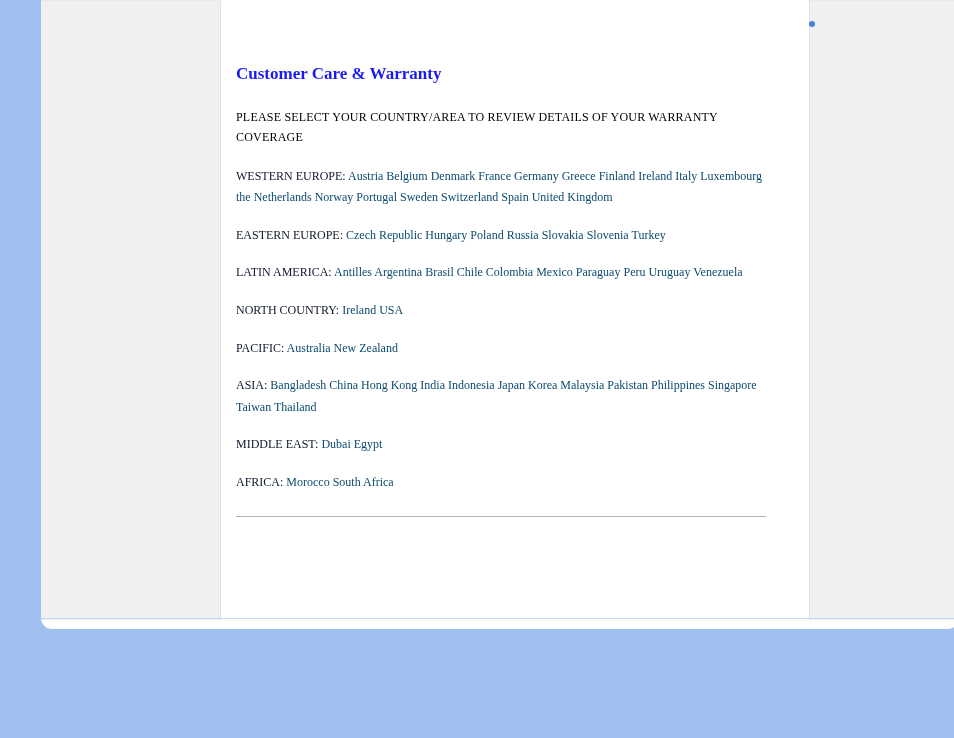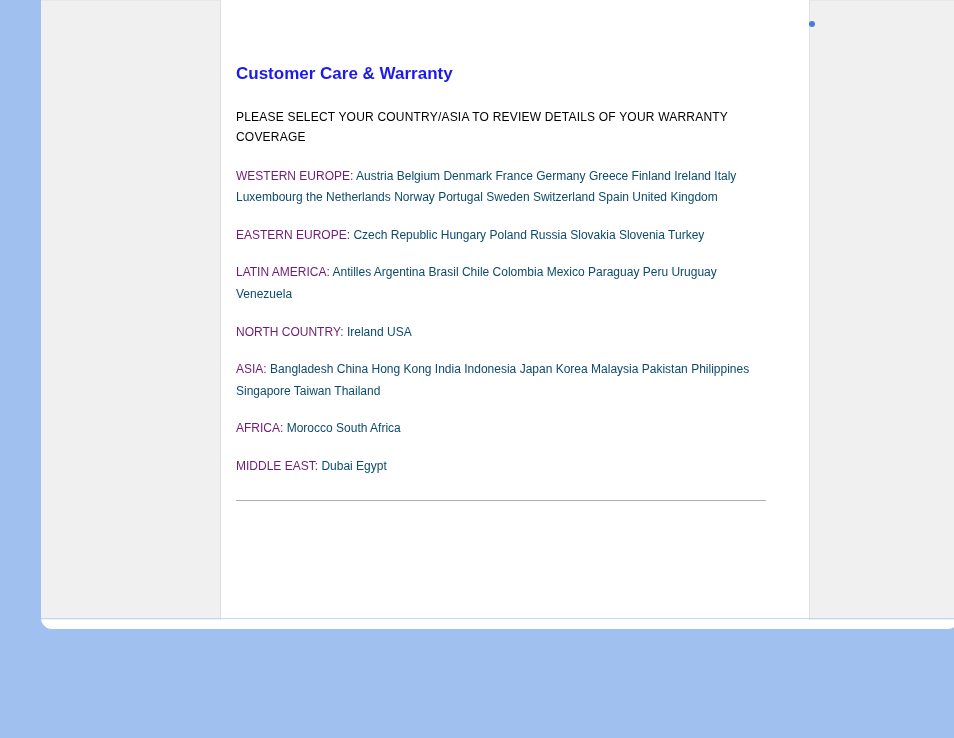--- a/index.html
+++ b/index.html
@@ -54,40 +54,41 @@
       background: #4a7dd6;
       border-radius: 50%;
     }
     .content {
       position: absolute;
       left: 195px;
       top: 60px;
       width: 540px;
       font-size: 12px;
       line-height: 1.7;
+      font-family: Liberation Serif, serif;
     }
     h1.page-title {
       color: #1a1af0;
       font-size: 17px;
       font-weight: bold;
       margin-bottom: 18px;
     }
     .instruction {
       color: #000;
       font-size: 12px;
       margin-bottom: 18px;
       letter-spacing: 0.2px;
     }
     .region-block {
       margin-bottom: 16px;
       font-size: 12px;
       line-height: 1.8;
     }
     .region-label {
-      color: #701a75;
+      color: #0f172a;
     }
     .country-link {
       color: #0c4a6e;
       text-decoration: none;
       cursor: pointer;
     }
     .sep {
       color: #1a1af0;
     }
     hr.divider {
@@ -107,27 +108,28 @@
   </style>
 </head>
 <body>
 
 <div class="outer-frame">
   <div class="left-col"></div>
   <div class="right-col"></div>
 
   <div class="content">
     <h1 class="page-title">Customer Care &amp; Warranty</h1>
-    <p class="instruction">PLEASE SELECT YOUR COUNTRY/ASIA TO REVIEW DETAILS OF YOUR WARRANTY COVERAGE</p>
+    <p class="instruction">PLEASE SELECT YOUR COUNTRY/AREA TO REVIEW DETAILS OF YOUR WARRANTY COVERAGE</p>
     <div id="regions-container">
         <div class="region-block"><span class="region-label">WESTERN EUROPE:</span> <a class="country-link">Austria</a><span class="sep">  </span><a class="country-link">Belgium</a><span class="sep">  </span><a class="country-link">Denmark</a><span class="sep">  </span><a class="country-link">France</a><span class="sep">  </span><a class="country-link">Germany</a><span class="sep">  </span><a class="country-link">Greece</a><span class="sep">  </span><a class="country-link">Finland</a><span class="sep">  </span><a class="country-link">Ireland</a><span class="sep">  </span><a class="country-link">Italy</a><span class="sep">  </span><a class="country-link">Luxembourg</a><span class="sep">  </span><a class="country-link">the Netherlands</a><span class="sep">  </span><a class="country-link">Norway</a><span class="sep">  </span><a class="country-link">Portugal</a><span class="sep">  </span><a class="country-link">Sweden</a><span class="sep">  </span><a class="country-link">Switzerland</a><span class="sep">  </span><a class="country-link">Spain</a><span class="sep">  </span><a class="country-link">United Kingdom</a></div>
         <div class="region-block"><span class="region-label">EASTERN EUROPE:</span> <a class="country-link">Czech Republic</a><span class="sep">  </span><a class="country-link">Hungary</a><span class="sep">  </span><a class="country-link">Poland</a><span class="sep">  </span><a class="country-link">Russia</a><span class="sep">  </span><a class="country-link">Slovakia</a><span class="sep">  </span><a class="country-link">Slovenia</a><span class="sep">  </span><a class="country-link">Turkey</a></div>
         <div class="region-block"><span class="region-label">LATIN AMERICA:</span> <a class="country-link">Antilles</a><span class="sep">  </span><a class="country-link">Argentina</a><span class="sep">  </span><a class="country-link">Brasil</a><span class="sep">  </span><a class="country-link">Chile</a><span class="sep">  </span><a class="country-link">Colombia</a><span class="sep">  </span><a class="country-link">Mexico</a><span class="sep">  </span><a class="country-link">Paraguay</a><span class="sep">  </span><a class="country-link">Peru</a><span class="sep">  </span><a class="country-link">Uruguay</a><span class="sep">  </span><a class="country-link">Venezuela</a></div>
         <div class="region-block"><span class="region-label">NORTH COUNTRY:</span> <a class="country-link">Ireland</a><span class="sep">  </span><a class="country-link">USA</a></div>
+        <div class="region-block"><span class="region-label">PACIFIC:</span> <a class="country-link">Australia</a><span class="sep">  </span><a class="country-link">New Zealand</a></div>
         <div class="region-block"><span class="region-label">ASIA:</span> <a class="country-link">Bangladesh</a><span class="sep">  </span><a class="country-link">China</a><span class="sep">  </span><a class="country-link">Hong Kong</a><span class="sep">  </span><a class="country-link">India</a><span class="sep">  </span><a class="country-link">Indonesia</a><span class="sep">  </span><a class="country-link">Japan</a><span class="sep">  </span><a class="country-link">Korea</a><span class="sep">  </span><a class="country-link">Malaysia</a><span class="sep">  </span><a class="country-link">Pakistan</a><span class="sep">  </span><a class="country-link">Philippines</a><span class="sep">  </span><a class="country-link">Singapore</a><span class="sep">  </span><a class="country-link">Taiwan</a><span class="sep">  </span><a class="country-link">Thailand</a></div>
+        <div class="region-block"><span class="region-label">MIDDLE EAST:</span> <a class="country-link">Dubai</a><span class="sep">  </span><a class="country-link">Egypt</a></div>
         <div class="region-block"><span class="region-label">AFRICA:</span> <a class="country-link">Morocco</a><span class="sep">  </span><a class="country-link">South Africa</a></div>
-        <div class="region-block"><span class="region-label">MIDDLE EAST:</span> <a class="country-link">Dubai</a><span class="sep">  </span><a class="country-link">Egypt</a></div>
       </div>
     <hr class="divider">
   </div>
 
   <div class="bottom-rule"></div>
 </div>
 
 </body></html>

